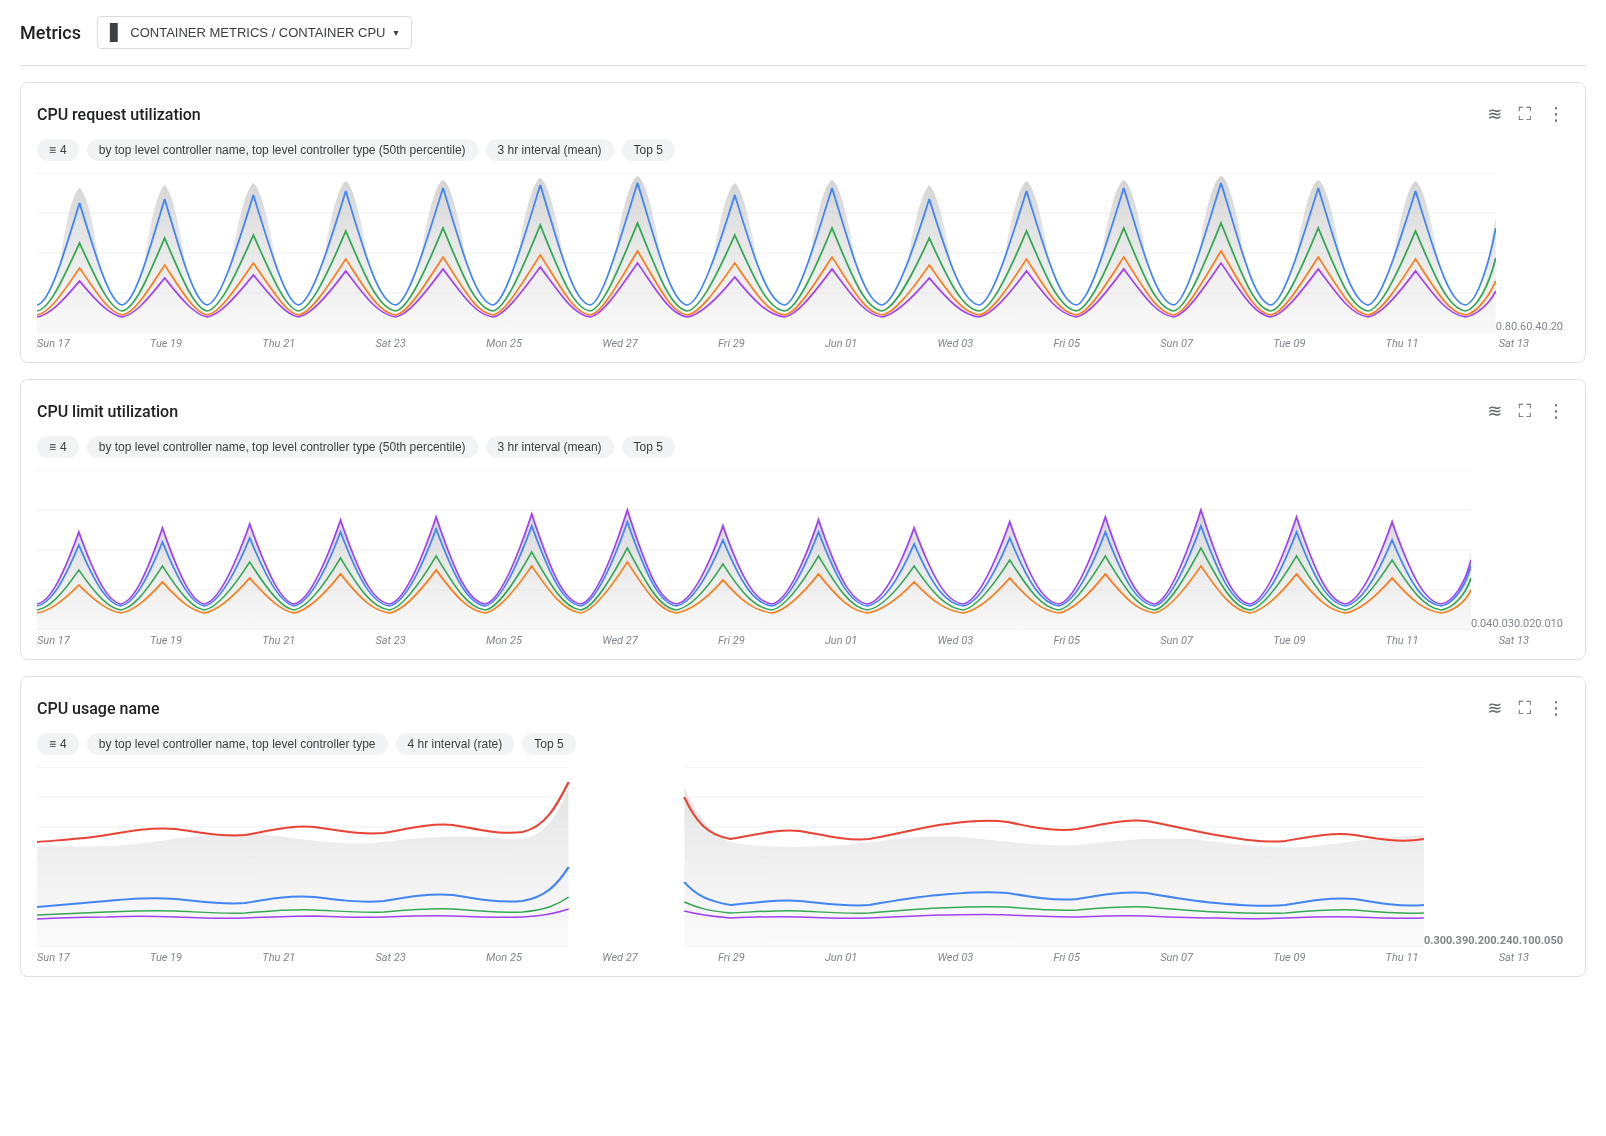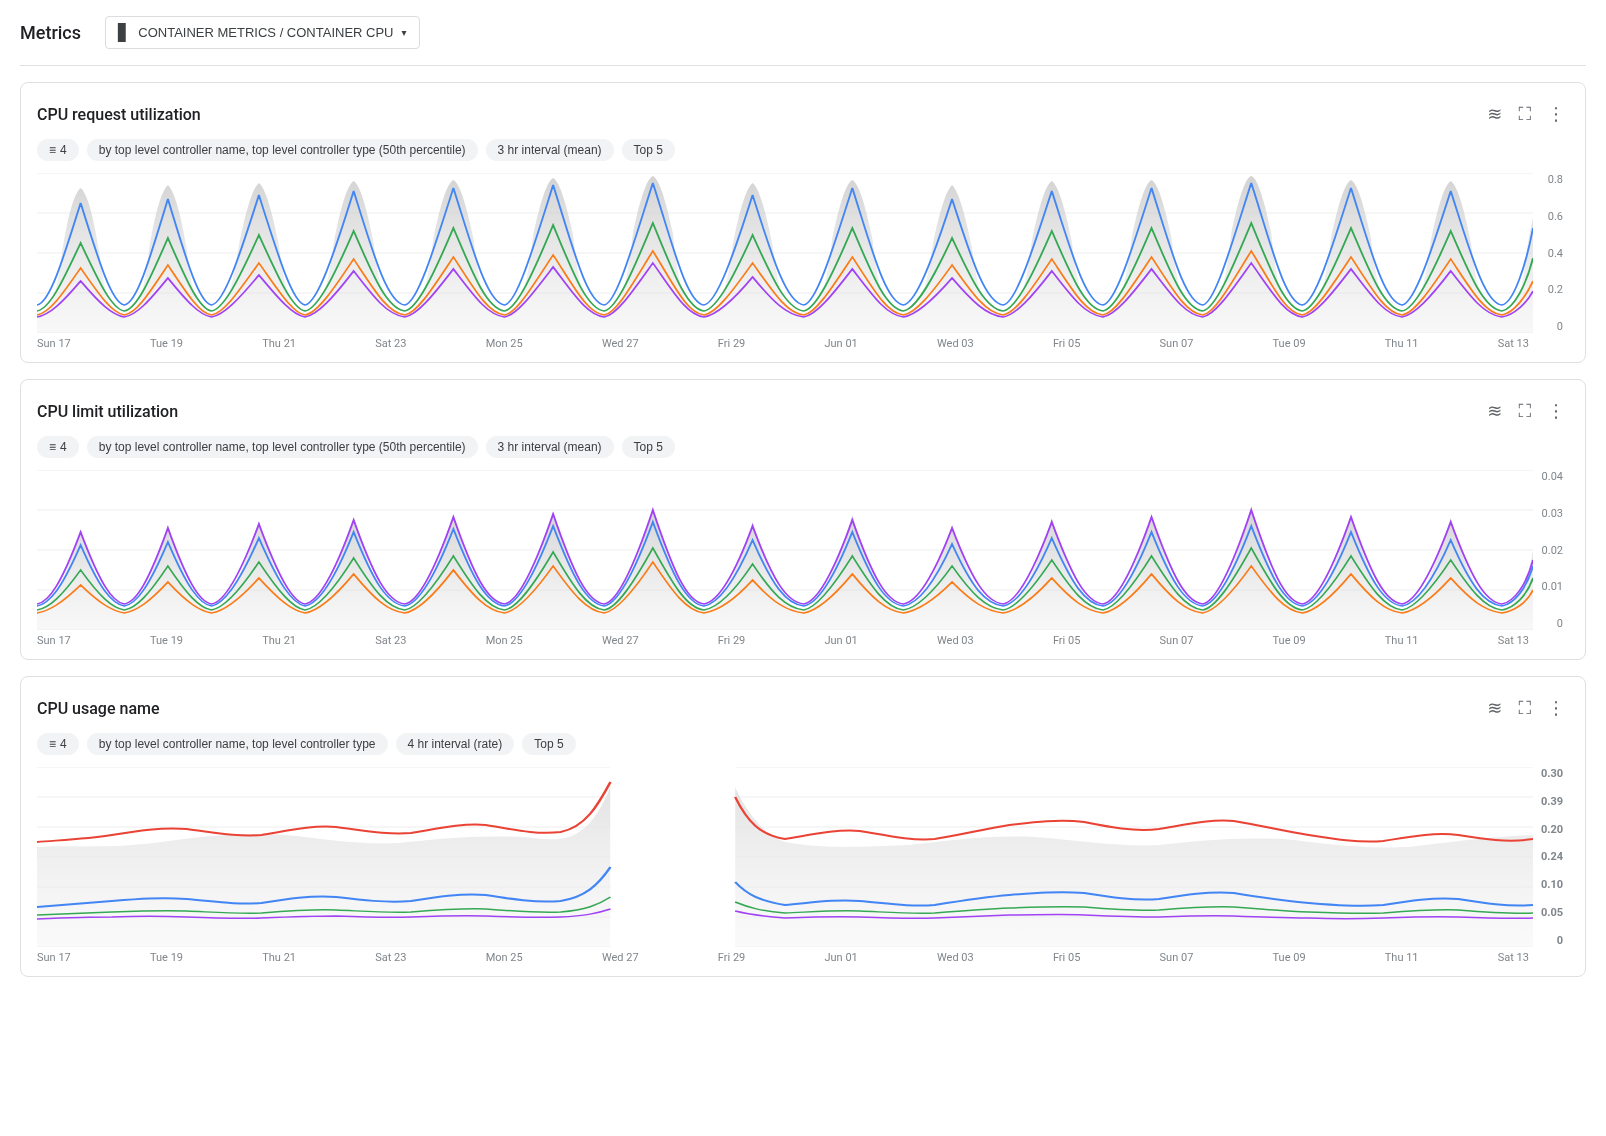--- a/index.html
+++ b/index.html
@@ -1,42 +1,42 @@
 <!DOCTYPE html>
 <html><head>
   <meta charset="utf-8">
   <style>
     * { box-sizing: border-box; margin: 0; padding: 0; }
     body { font-family: 'Google Sans', Roboto, Arial, sans-serif; background: #fff; color: #202124; font-size: 13px; }
     
     .page { padding: 16px 20px; max-width: 1606px; }
     
-    .top-bar { display: flex; align-items: center; gap: 24px; padding-bottom: 16px; border-bottom: 1px solid #e0e0e0; margin-bottom: 16px; }
+    .top-bar { display: flex; align-items: center; gap: 16px; padding-bottom: 16px; border-bottom: 1px solid #e0e0e0; margin-bottom: 16px; }
     .top-bar-title { font-size: 18px; font-weight: 500; }
     .breadcrumb-btn { display: flex; align-items: center; gap: 8px; padding: 6px 12px; border: 1px solid #dadce0; border-radius: 4px; background: #fff; cursor: pointer; font-size: 13px; color: #3c4043; }
     .breadcrumb-btn .bar-icon { font-size: 16px; }
     .breadcrumb-btn .caret { font-size: 10px; }
     
     .chart-panel { border: 1px solid #e0e0e0; border-radius: 8px; margin-bottom: 16px; padding: 16px 16px 12px 16px; }
     
     .chart-header { display: flex; align-items: center; justify-content: space-between; margin-bottom: 10px; }
     .chart-title { font-size: 16px; font-weight: 500; }
     .chart-actions { display: flex; align-items: center; gap: 8px; }
     .chart-action-btn { background: none; border: none; cursor: pointer; color: #5f6368; padding: 4px; font-size: 18px; display: flex; align-items: center; }
     
     .filter-bar { display: flex; align-items: center; gap: 8px; margin-bottom: 12px; flex-wrap: wrap; }
     .filter-chip { display: flex; align-items: center; gap: 4px; padding: 4px 12px; border-radius: 16px; background: #f1f3f4; font-size: 12px; color: #3c4043; border: none; cursor: pointer; }
     
     .chart-area { position: relative; width: 100%; }
     
-    .x-axis-labels { display: flex; justify-content: space-between; padding: 4px 0 0 0; margin-right: 40px; }
+    .x-axis-labels { display: flex; justify-content: space-between; padding: 4px 0 0 0; margin-right: 40px; font-style: italic; }
     .x-label { font-size: 11px; color: #80868b; text-align: center; }
     
     .chart-with-yaxis { display: flex; align-items: stretch; }
-    .y-axis { display: flex; flex-direction: column; justify-content: space-between; align-items: flex-end; padding-right: 6px; font-size: 11px; color: #80868b; min-width: 36px; }
+    .y-axis { display: flex; justify-content: space-between; align-items: flex-end; padding-right: 6px; font-size: 11px; color: #80868b; min-width: 36px; }
     .chart-plot { flex: 1; position: relative; }
     
     svg { display: block; }
   </style>
 </head>
 <body>
 
 <div class="page">
 
   <div class="top-bar">

